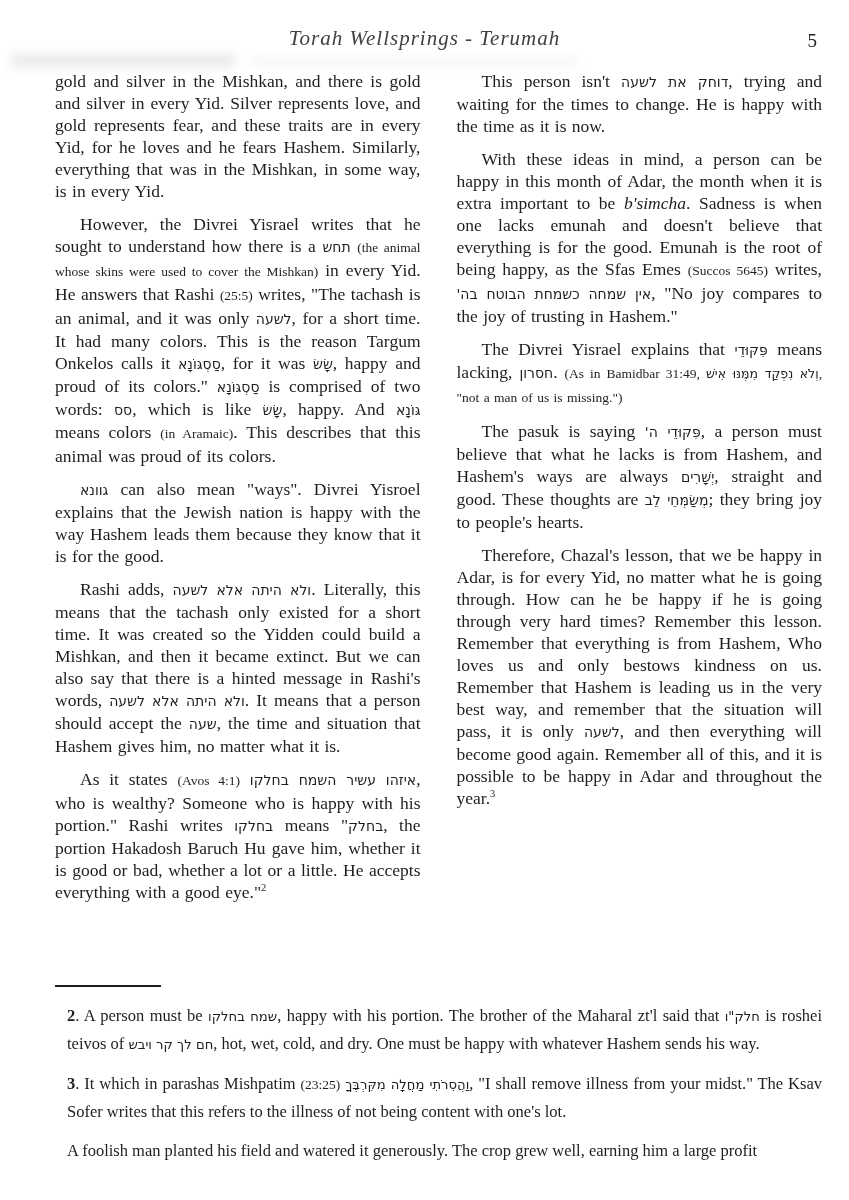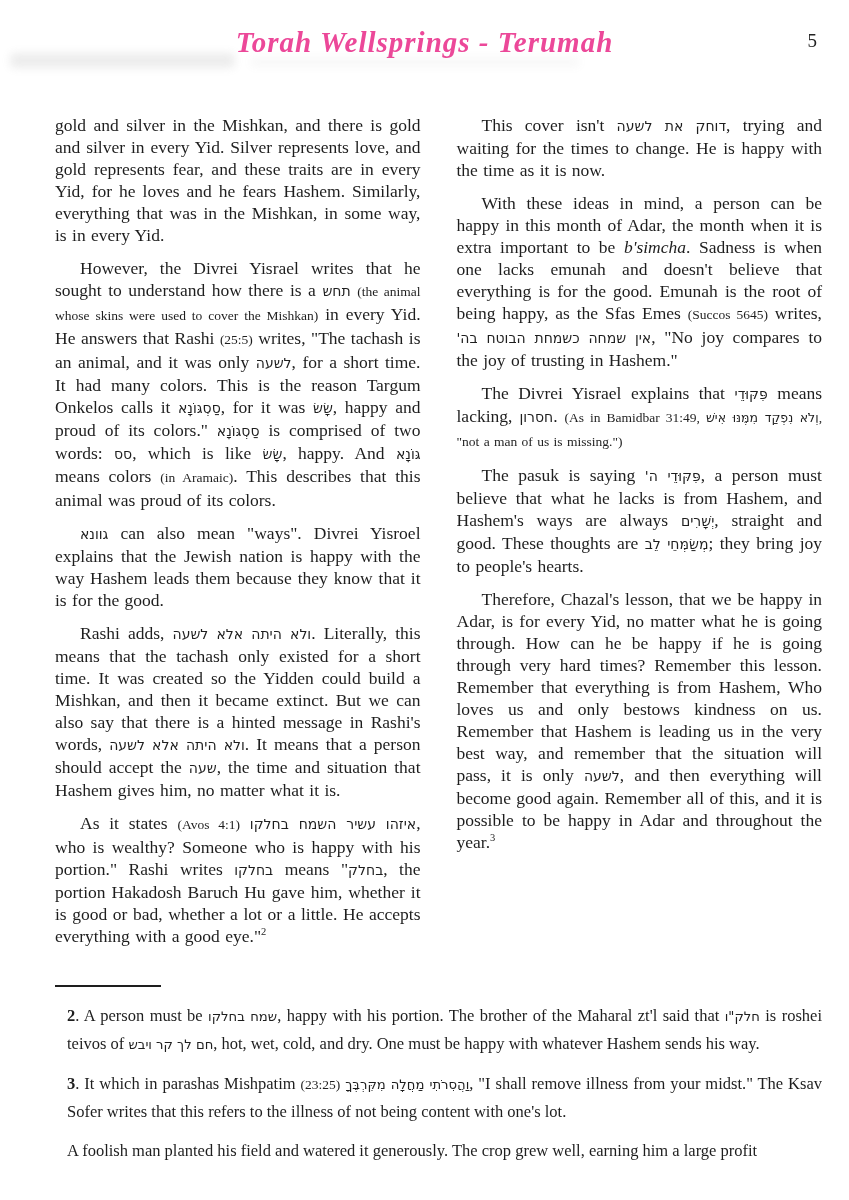--- a/index.html
+++ b/index.html
@@ -9,37 +9,36 @@
     background: #ffffff;
     color: #1e1e1e;
     font-family: "Liberation Serif", "DejaVu Serif", serif;
     overflow: hidden;
   }
   
   .hdr-title {
     position: absolute; top: 26px; left: 0; right: 0;
     text-align: center;
     font-style: italic;
-    font-size: 29px;
+    font-size: 21px;
     letter-spacing: 1px;
-    color: #ec4899;
-    font-weight: bold;
+    color: #404040;
   }
   .hdr-page-num {
     position: absolute; top: 30px; right: 32px;
     font-size: 19px; color: #222;
   }
   
   .artifact { position: absolute; background:#8f8f8f; border-radius:5px; pointer-events:none; }
   .artifact-1 { left:10px;  top:53px; width:225px; height:15px; opacity:.16; filter:blur(4px); }
   .artifact-2 { left:250px; top:57px; width:330px; height:10px; opacity:.06; filter:blur(4px); }
   
   .content {
     position: absolute; left: 55px; top: 70px; width: 767px;
-    display: flex; gap: 36px; margin-top: 44px;
+    display: flex; gap: 36px;
   }
   .col { width: 367px; }
   .para {
     margin: 0 0 11px 0;
     font-size: 17.5px;
     line-height: 22px;
     text-align: justify;
     text-indent: 25px;
     word-spacing: 1px;
   }
@@ -81,21 +80,21 @@
 
   <section class="content">
     <div class="col">
       <p class="para no-indent"><span class="run-en">gold and silver in the Mishkan, and there is gold and silver in every Yid. Silver represents love, and gold represents fear, and these traits are in every Yid, for he loves and he fears Hashem. Similarly, everything that was in the Mishkan, in some way, is in every Yid.</span></p>
       <p class="para"><span class="run-en">However, the Divrei Yisrael writes that he sought to understand how there is a </span><span class="run-he">תחש</span><span class="run-en"> </span><span class="run-sm">(the animal whose skins were used to cover the Mishkan)</span><span class="run-en"> in every Yid. He answers that Rashi </span><span class="run-sm">(25:5)</span><span class="run-en"> writes, "The tachash is an animal, and it was only </span><span class="run-he">לשעה</span><span class="run-en">, for a short time. It had many colors. This is the reason Targum Onkelos calls it </span><span class="run-he">סַסְגּוֹנָא</span><span class="run-en">, for it was </span><span class="run-he">שָׂשׂ</span><span class="run-en">, happy and proud of its colors." </span><span class="run-he">סַסְגּוֹנָא</span><span class="run-en"> is comprised of two words: </span><span class="run-he">סס</span><span class="run-en">, which is like </span><span class="run-he">שָׂשׂ</span><span class="run-en">, happy. And </span><span class="run-he">גּוֹנָא</span><span class="run-en"> means colors </span><span class="run-sm">(in Aramaic)</span><span class="run-en">. This describes that this animal was proud of its colors.</span></p>
       <p class="para"><span class="run-he">גוונא</span><span class="run-en"> can also mean "ways". Divrei Yisroel explains that the Jewish nation is happy with the way Hashem leads them because they know that it is for the good.</span></p>
       <p class="para"><span class="run-en">Rashi adds, </span><span class="run-he">ולא היתה אלא לשעה</span><span class="run-en">. Literally, this means that the tachash only existed for a short time. It was created so the Yidden could build a Mishkan, and then it became extinct. But we can also say that there is a hinted message in Rashi's words, </span><span class="run-he">ולא היתה אלא לשעה</span><span class="run-en">. It means that a person should accept the </span><span class="run-he">שעה</span><span class="run-en">, the time and situation that Hashem gives him, no matter what it is.</span></p>
       <p class="para"><span class="run-en">As it states </span><span class="run-sm">(Avos 4:1)</span><span class="run-en"> </span><span class="run-he">איזהו עשיר השמח בחלקו</span><span class="run-en">, who is wealthy? Someone who is happy with his portion." Rashi writes </span><span class="run-he">בחלקו</span><span class="run-en"> means "</span><span class="run-he">בחלק</span><span class="run-en">, the portion Hakadosh Baruch Hu gave him, whether it is good or bad, whether a lot or a little. He accepts everything with a good eye."</span><span class="run-sup">2</span></p>
     </div>
     <div class="col">
-      <p class="para"><span class="run-en">This cover isn't </span><span class="run-he">דוחק את לשעה</span><span class="run-en">, trying and waiting for the times to change. He is happy with the time as it is now.</span></p>
+      <p class="para"><span class="run-en">This person isn't </span><span class="run-he">דוחק את לשעה</span><span class="run-en">, trying and waiting for the times to change. He is happy with the time as it is now.</span></p>
       <p class="para"><span class="run-en">With these ideas in mind, a person can be happy in this month of Adar, the month when it is extra important to be </span><span class="run-it">b'simcha</span><span class="run-en">. Sadness is when one lacks emunah and doesn't believe that everything is for the good. Emunah is the root of being happy, as the Sfas Emes </span><span class="run-sm">(Succos 5645)</span><span class="run-en"> writes, </span><span class="run-he">אין שמחה כשמחת הבוטח בה'</span><span class="run-en">, "No joy compares to the joy of trusting in Hashem."</span></p>
       <p class="para"><span class="run-en">The Divrei Yisrael explains that </span><span class="run-he">פִּקּוּדֵי</span><span class="run-en"> means lacking, </span><span class="run-he">חסרון</span><span class="run-en">. </span><span class="run-sm">(As in Bamidbar 31:49, </span><span class="run-hesm">וְלֹא נִפְקַד מִמֶּנּוּ אִישׁ</span><span class="run-sm">, "not a man of us is missing.")</span></p>
       <p class="para"><span class="run-en">The pasuk is saying </span><span class="run-he">פִּקּוּדֵי ה'</span><span class="run-en">, a person must believe that what he lacks is from Hashem, and Hashem's ways are always </span><span class="run-he">יְשָׁרִים</span><span class="run-en">, straight and good. These thoughts are </span><span class="run-he">מְשַׂמְּחֵי לֵב</span><span class="run-en">; they bring joy to people's hearts.</span></p>
       <p class="para"><span class="run-en">Therefore, Chazal's lesson, that we be happy in Adar, is for every Yid, no matter what he is going through. How can he be happy if he is going through very hard times? Remember this lesson. Remember that everything is from Hashem, Who loves us and only bestows kindness on us. Remember that Hashem is leading us in the very best way, and remember that the situation will pass, it is only </span><span class="run-he">לשעה</span><span class="run-en">, and then everything will become good again. Remember all of this, and it is possible to be happy in Adar and throughout the year.</span><span class="run-sup">3</span></p>
     </div>
   </section>
 
   <footer class="footnotes">
     <div class="fn-divider"></div>
     <p class="fn"><span class="run-b">2</span><span class="run-en">. A person must be </span><span class="run-he">שמח בחלקו</span><span class="run-en">, happy with his portion. The brother of the Maharal zt'l said that </span><span class="run-he">חלק"ו</span><span class="run-en"> is roshei teivos of </span><span class="run-he">חם לך קר ויבש</span><span class="run-en">, hot, wet, cold, and dry. One must be happy with whatever Hashem sends his way.</span></p>

